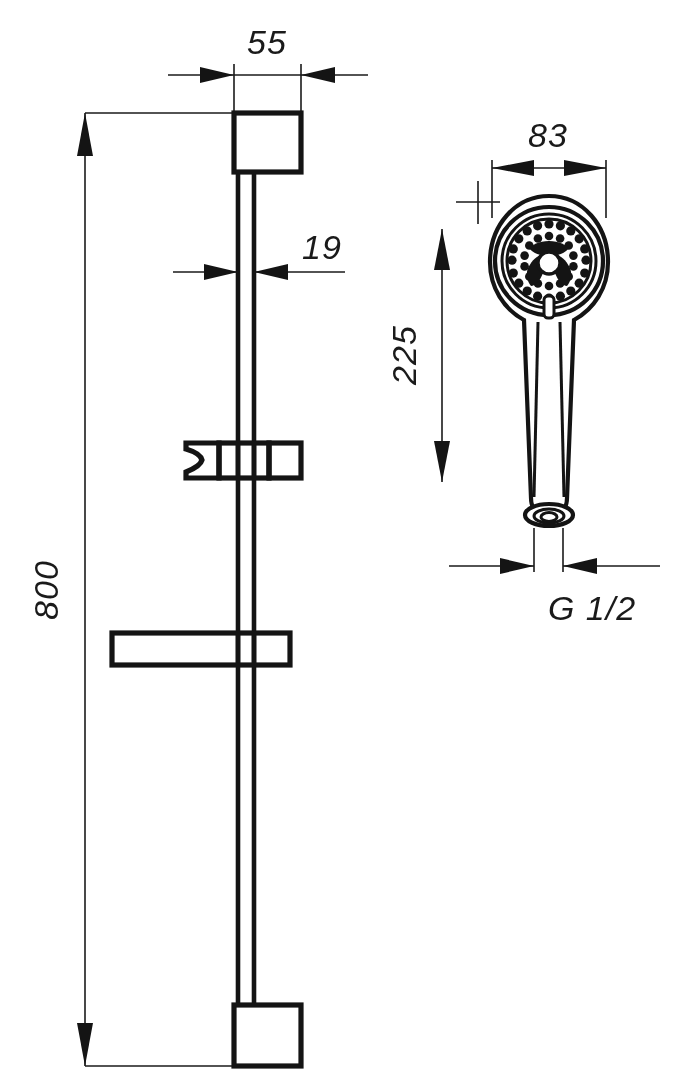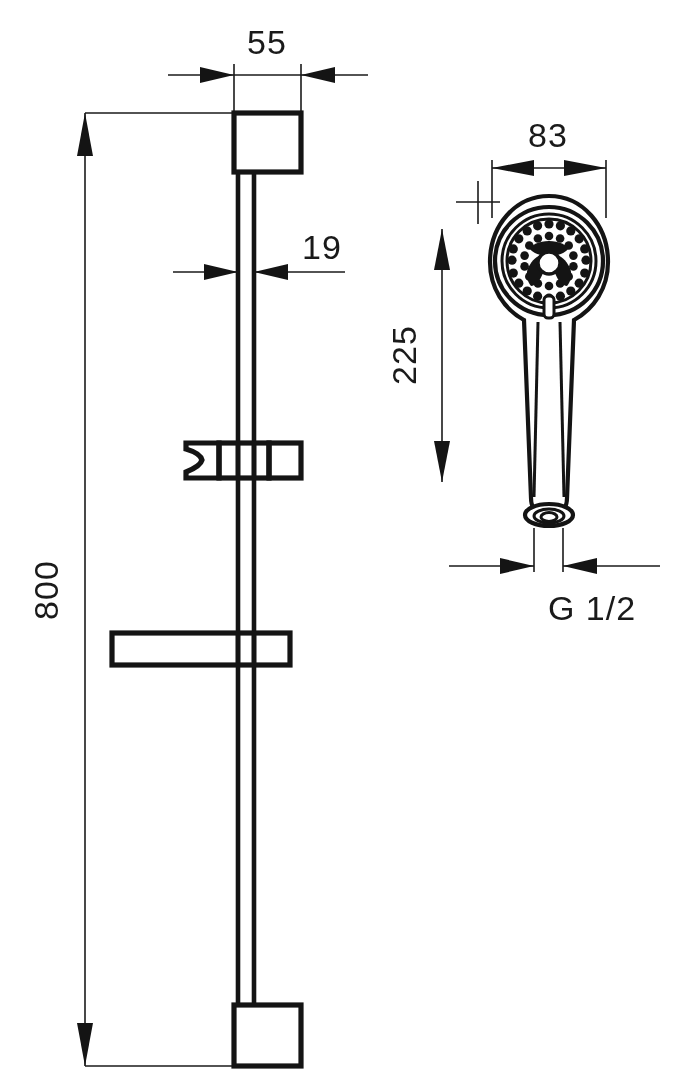--- a/index.html
+++ b/index.html
@@ -9,20 +9,21 @@
   }
   body {
     font-family: "Liberation Sans", sans-serif;
   }
   #drawing-root {
     position: relative;
     width: 681px;
     height: 1080px;
     background: #7dd3fc;
     overflow: hidden;
+    font-style: italic;
   }
   svg#tech-drawing {
     display: block;
     width: 681px;
     height: 1080px;
   }
   .dim-text {
     font-family: "Liberation Sans", sans-serif;
     font-size: 34px;
     fill: #1a1a1a;

